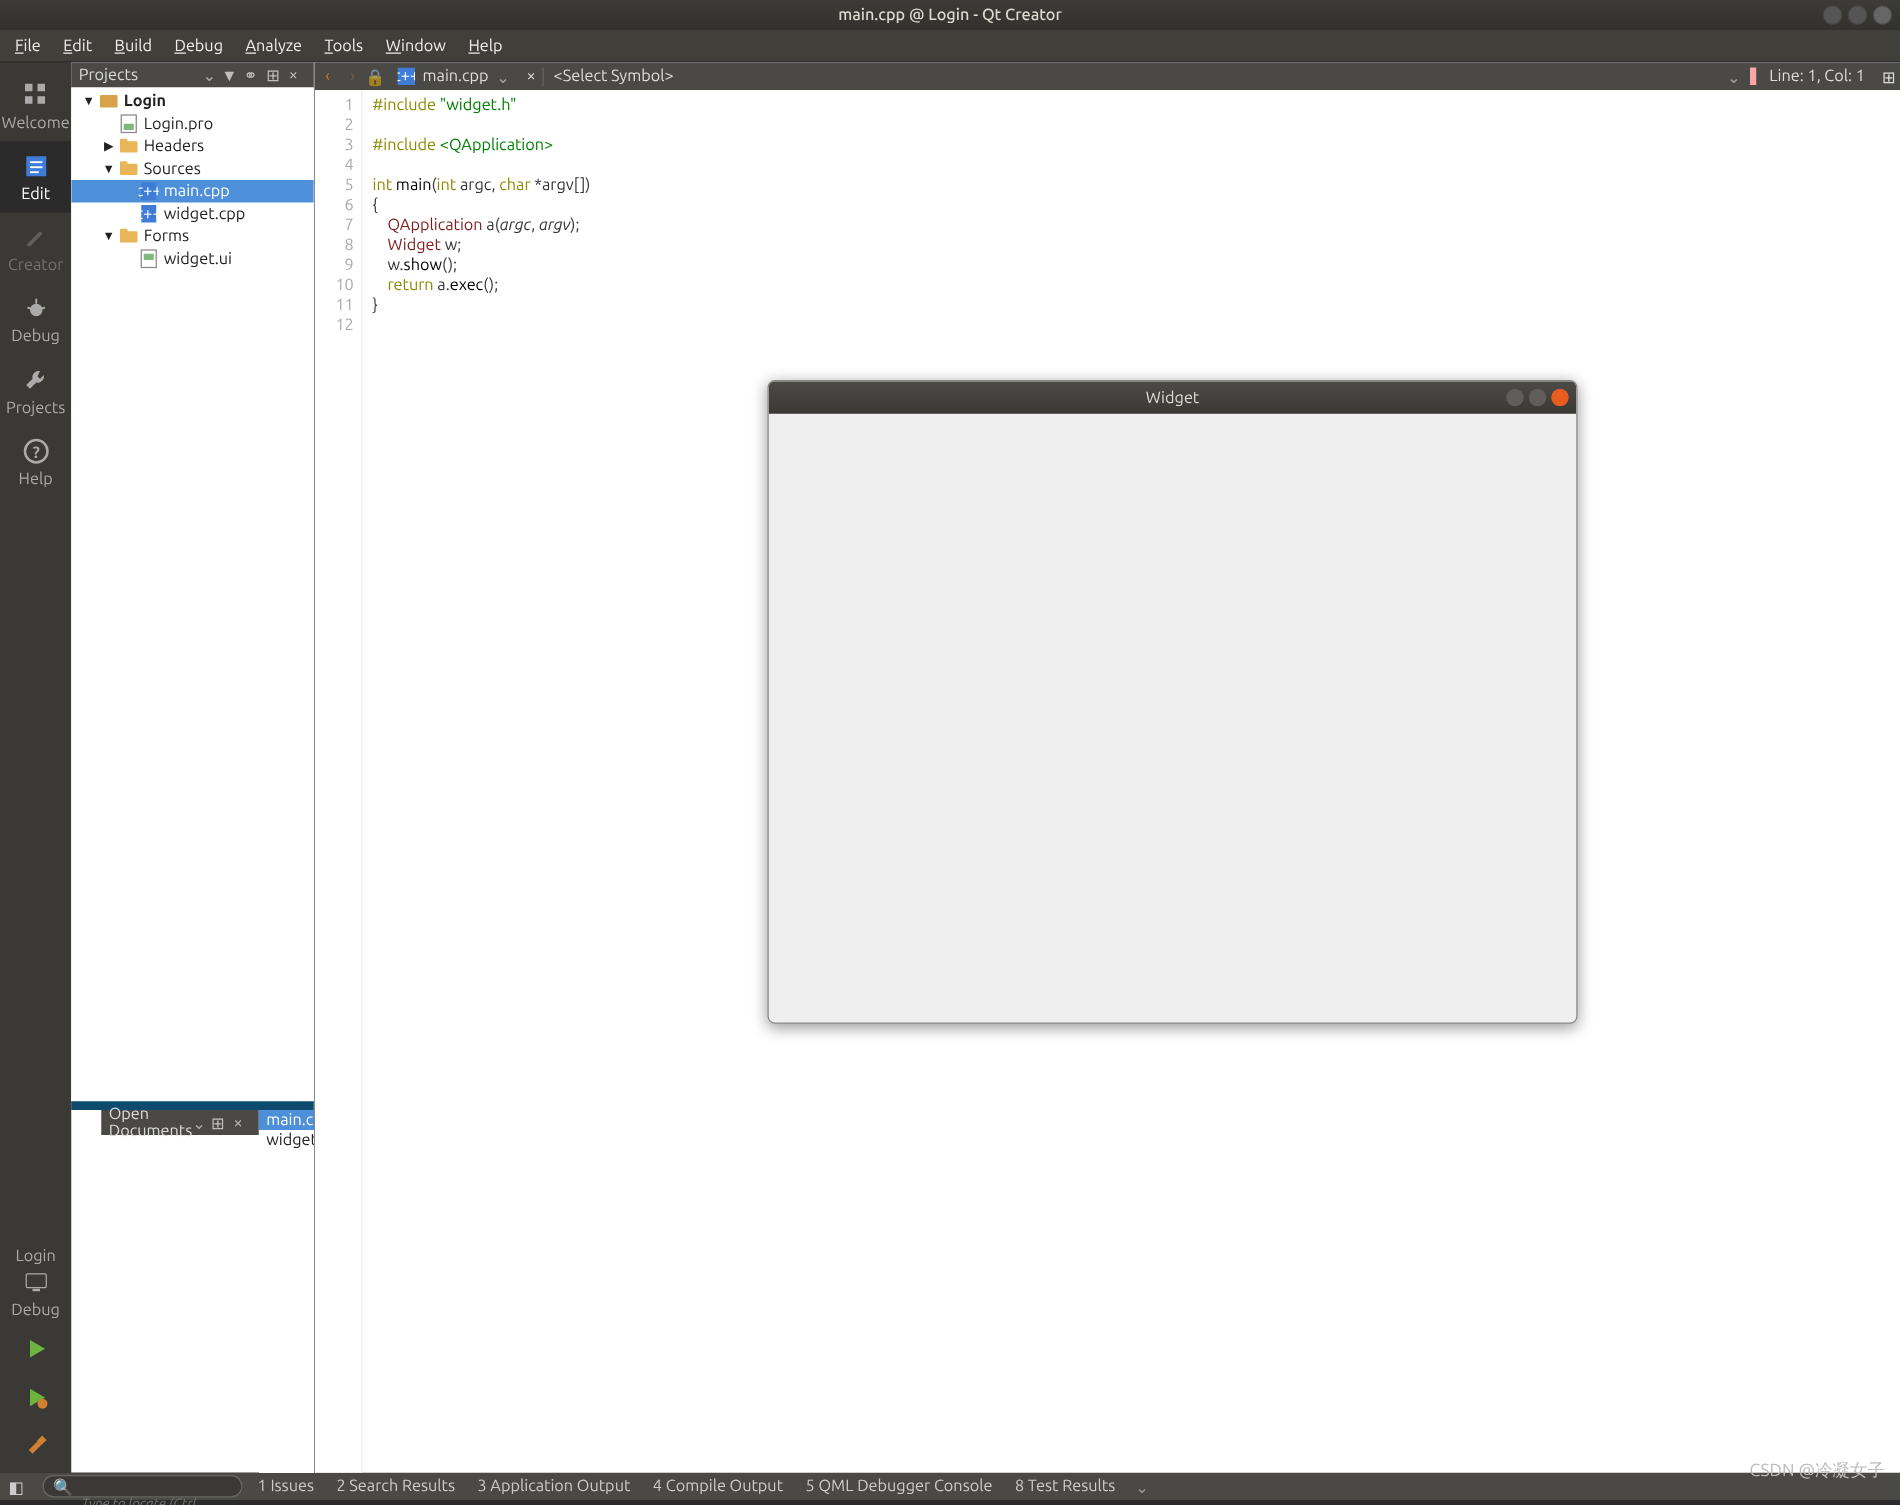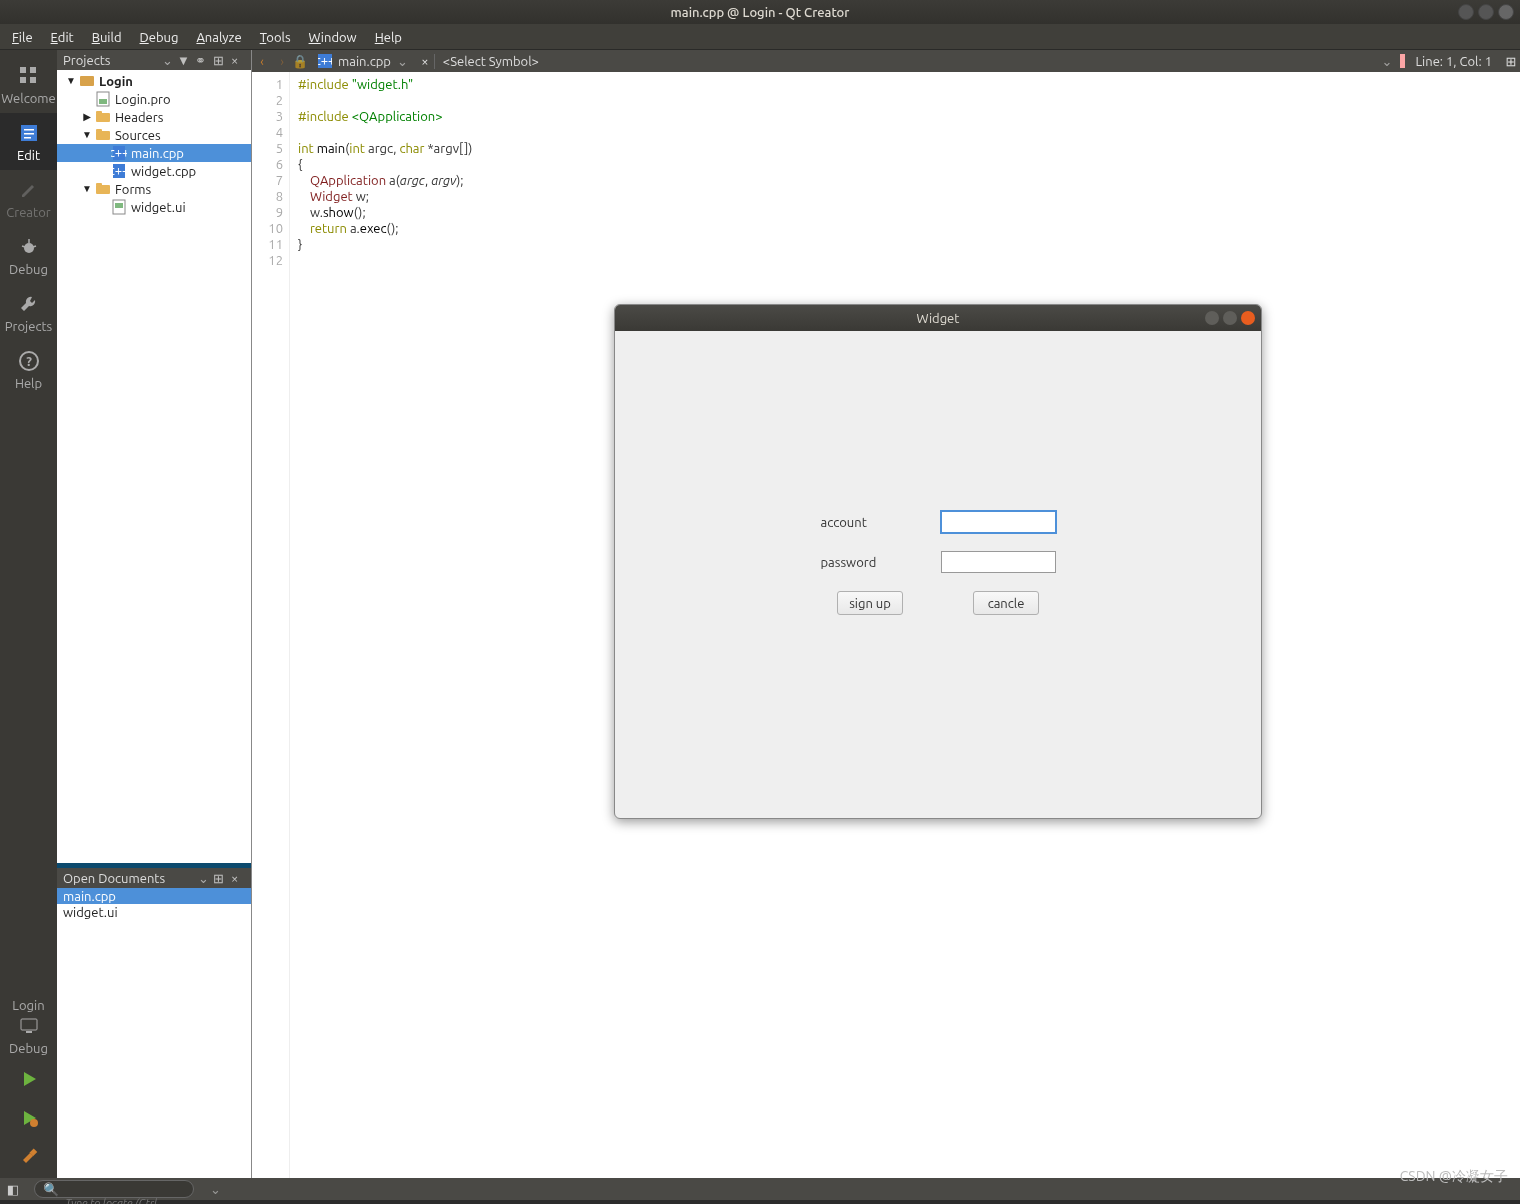--- a/index.html
+++ b/index.html
@@ -37,21 +37,21 @@
 .panel-header .ph-icon { width: 14px; height: 14px; cursor: default; opacity: 0.8; }
 
 .tree { flex: 1; overflow: auto; background: #fff; color: #222; font-size: 13px; padding-top: 2px; }
 .tree-row { display: flex; align-items: center; height: 18px; padding-right: 4px; cursor: default; white-space: nowrap; }
 .tree-row.selected { background: #4d90d9; color: #fff; }
 .tree-indent { display: inline-block; }
 .tree-expander { width: 12px; height: 12px; margin-right: 2px; font-size: 10px; text-align: center; cursor: default; }
 .tree-icon { width: 16px; height: 16px; margin-right: 4px; }
 .tree-label { }
 .tree-row.bold { font-weight: bold; }
-.open-docs-panel { display: flex; flex-direction: column; border-top: 5px solid #0c4a6e; }
+.open-docs-panel { display: flex; flex-direction: row; border-top: 7px solid #0c4a6e; padding-left: 24px; }
 .open-docs-list { background: #fff; color: #222; font-size: 13px; height: 290px; overflow-y: scroll; }
 .open-docs-list .doc-row { height: 16px; padding: 0 6px; display: flex; align-items: center; }
 .open-docs-list .doc-row.selected { background: #4d90d9; color: #fff; }
 
 
 .editor-wrap { flex: 1; display: flex; flex-direction: column; background: #fff; }
 .editor-tabs { height: 22px; background: #4a4945; display: flex; align-items: center; color: #ddd; font-size: 12px; }
 .ed-arrow { width: 20px; text-align: center; cursor: default; color: #c97d2b; }
 .ed-lock { width: 18px; opacity: 0.6; }
 .ed-file { display: flex; align-items: center; gap: 6px; padding: 0 8px; flex: 0 0 auto; }
@@ -377,41 +377,35 @@
 
       <div class="popup">
         <div class="popup-titlebar">
           <span>Widget</span>
           <div class="win-controls">
             <div class="pwin-btn"></div>
             <div class="pwin-btn"></div>
             <div class="pwin-btn close"></div>
           </div>
         </div>
-        <div class="popup-body">
-          <div class="form-row">
-            <label>account</label>
-            <input class="focused" type="text" style="">
-          </div>
-          <div class="form-row">
-            <label>password</label>
-            <input type="text" style="">
-          </div>
-          <div class="button-row">
-            <button>sign up</button>
-            <button>cancle</button>
-          </div>
-        </div>
       </div>
     </div>
   </div>
 </div>
 
 <div class="statusbar">
   <div class="sb-btn">◧</div>
   <div class="locator">
     <span>🔍</span>
     <input placeholder="Type to locate (Ctrl..." style="">
   </div>
+  <div id="status-tabs" style="display:flex;gap:18px;align-items:center">
+      <span class="tab-item">1  Issues</span>
+      <span class="tab-item">2  Search Results</span>
+      <span class="tab-item">3  Application Output</span>
+      <span class="tab-item">4  Compile Output</span>
+      <span class="tab-item">5  QML Debugger Console</span>
+      <span class="tab-item">8  Test Results</span>
+    </div>
   <span style="opacity:0.6;margin-left:4px">⌄</span>
 </div>
 
 <div class="watermark">CSDN @冷凝女子</div>
 
 </body></html>

